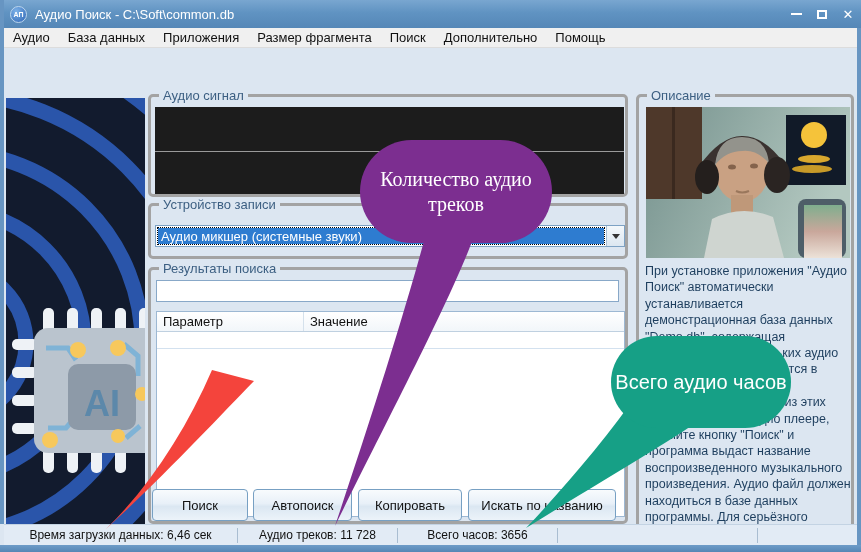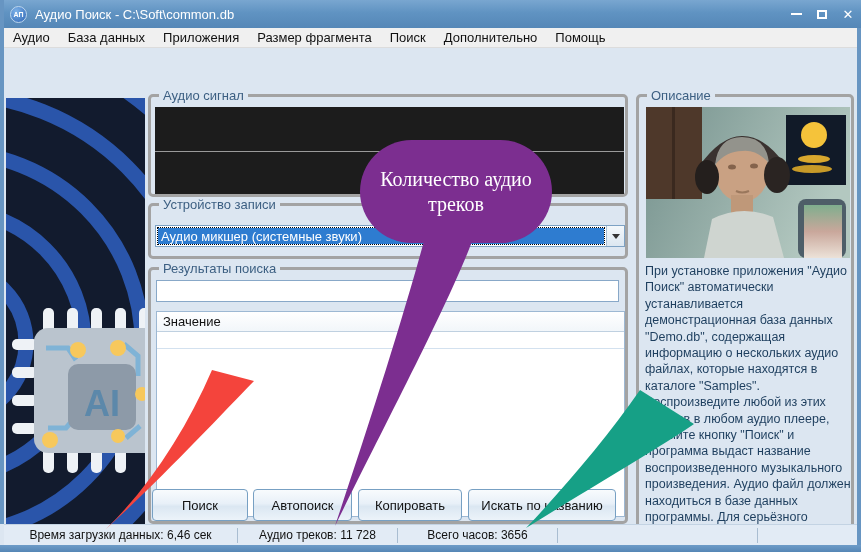--- a/index.html
+++ b/index.html
@@ -180,20 +180,21 @@
       <span class="combo-arrow"></span>
     </div>
   </div>
 </div>
 
 <div class="group" style="left:148px; top:230px; width:480px; height:257px;">
   <span class="group-label">Результаты поиска</span>
   <input class="search-input" value="" style="">
   <div class="result-table">
     <div class="table-header">
+      <div class="th th-param">Параметр</div>
       <div class="th">Значение</div>
     </div>
     <div class="empty-row"></div>
   </div>
 </div>
 
 <button class="btn" style="left:152px; width:96px;">Поиск</button>
 <button class="btn" style="left:253px; width:99px;">Автопоиск</button>
 <button class="btn" style="left:358px; width:104px;">Копировать</button>
 <button class="btn" style="left:468px; width:148px;">Искать по названию</button>
@@ -252,13 +253,14 @@
 <div class="abs frame-right" style="left:857px; top:28px;"></div>
 <div class="abs frame-bottom"></div>
 
 <div class="abs overlay">
   <svg width="861" height="552" viewBox="0 0 861 552" style="position:absolute; left:0; top:0;">
     <path d="M 212 370 C 186 430 150 486 106 529 C 162 478 218 418 254 381 Z" fill="#f4443c"></path>
     <path d="M 427 230 C 400 330 363 442 335 526 C 382 430 452 298 474 236 Z" fill="#7c2e90"></path>
     <path d="M 640 390 C 608 436 566 486 526 528 C 600 482 672 440 694 424 Z" fill="#16a086"></path>
   </svg>
   <div class="balloon balloon-purple" style="background: rgb(124, 46, 144);">Количество аудио треков</div>
+  <div class="balloon balloon-teal" style="background: rgb(22, 160, 134);">Всего аудио часов</div>
 </div>
 
 </body></html>

